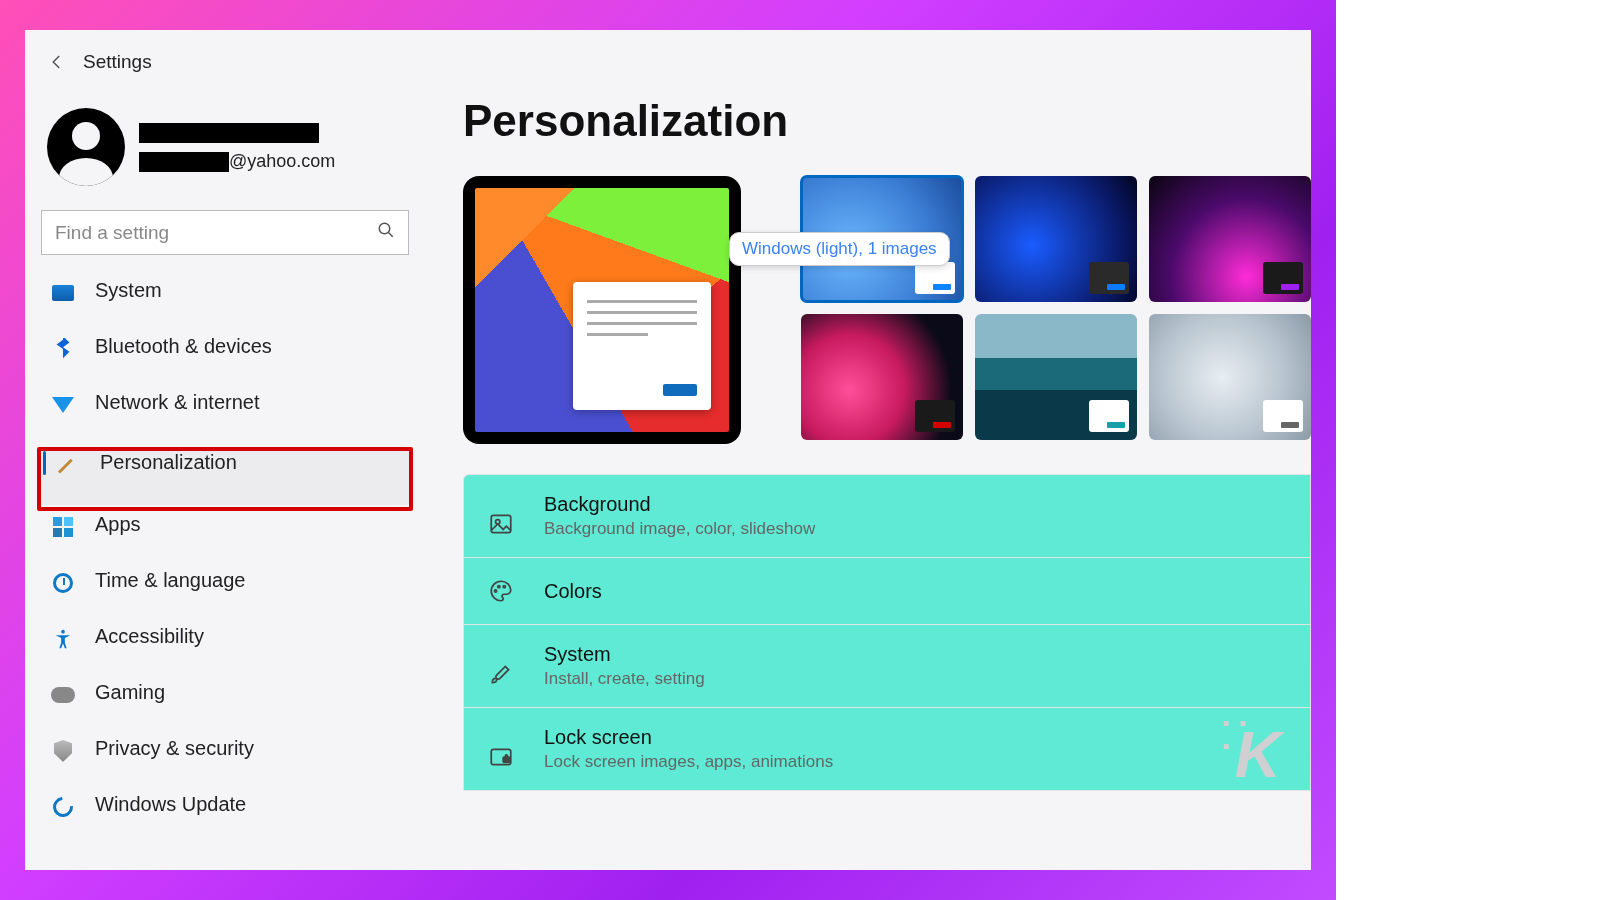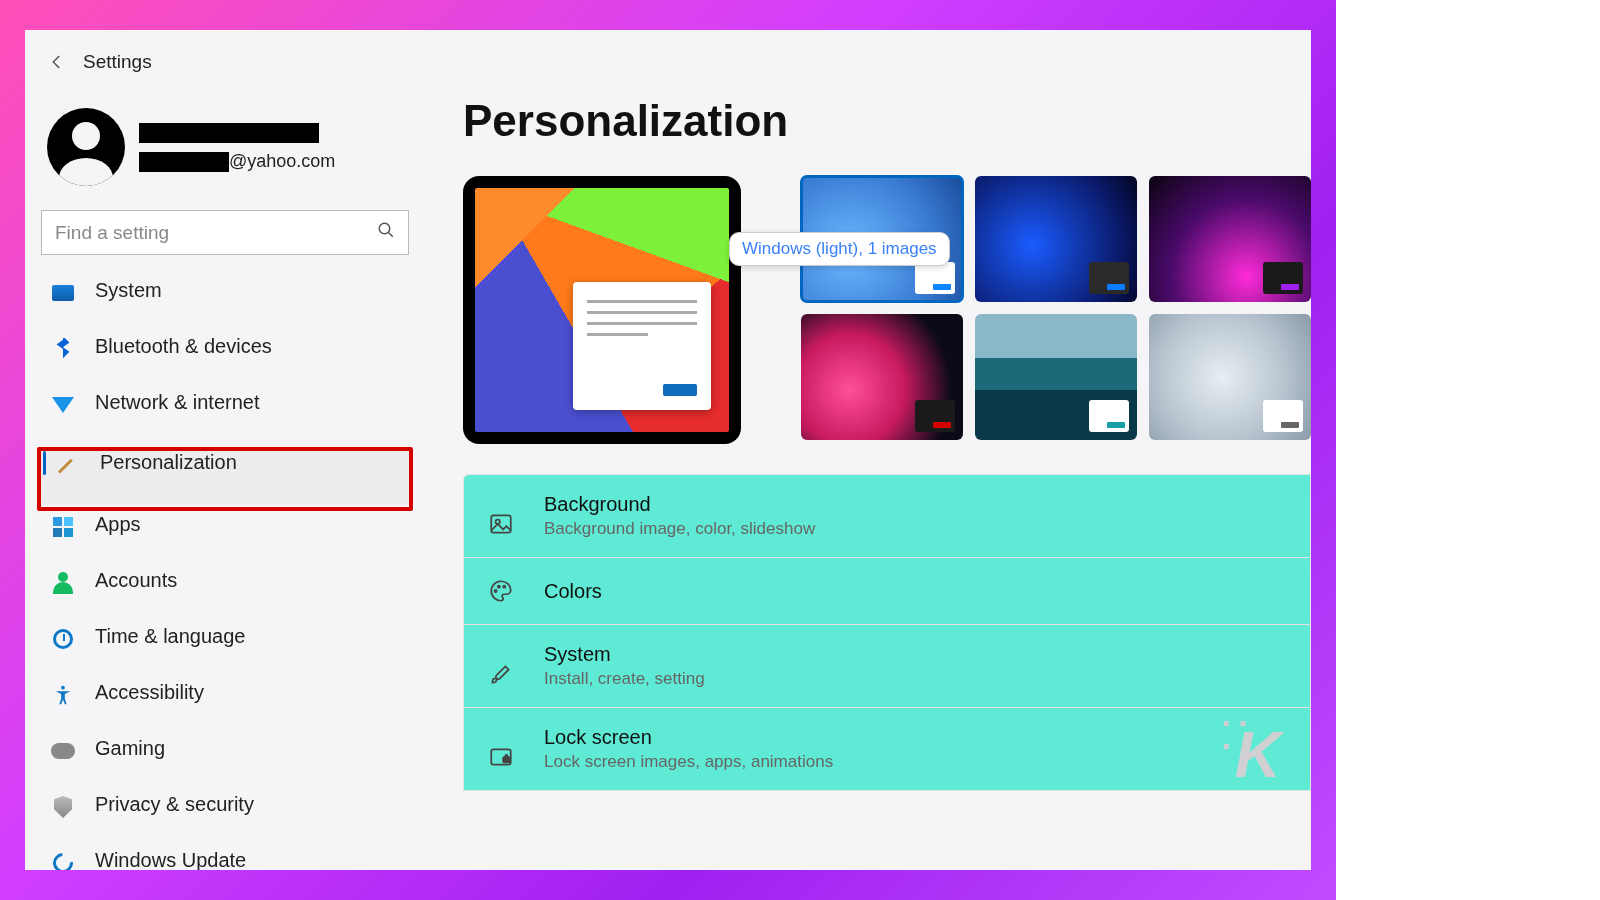--- a/index.html
+++ b/index.html
@@ -277,26 +277,20 @@
                   <span></span>
                   <span></span>
                   <span></span>
                   <span></span>
                 </span>
               </span>
           <span class="lbl">Apps</span>
         </div>
         <div class="nav-item">
           <span class="ico">
-                <span class="ico-acc"></span>
-              </span>
-          <span class="lbl">Accounts</span>
-        </div>
-        <div class="nav-item">
-          <span class="ico">
                 <span class="ico-time"></span>
               </span>
           <span class="lbl">Time &amp; language</span>
         </div>
         <div class="nav-item">
           <span class="ico ico-acc2">
             <svg width="20" height="22" viewBox="0 0 24 24" fill="#0b78c8">
                   <circle cx="12" cy="4" r="2"></circle>
                   <path d="M4 8h16l-6 3v5l2 6h-2l-2-5-2 5H8l2-6v-5z"></path>
                 </svg>

